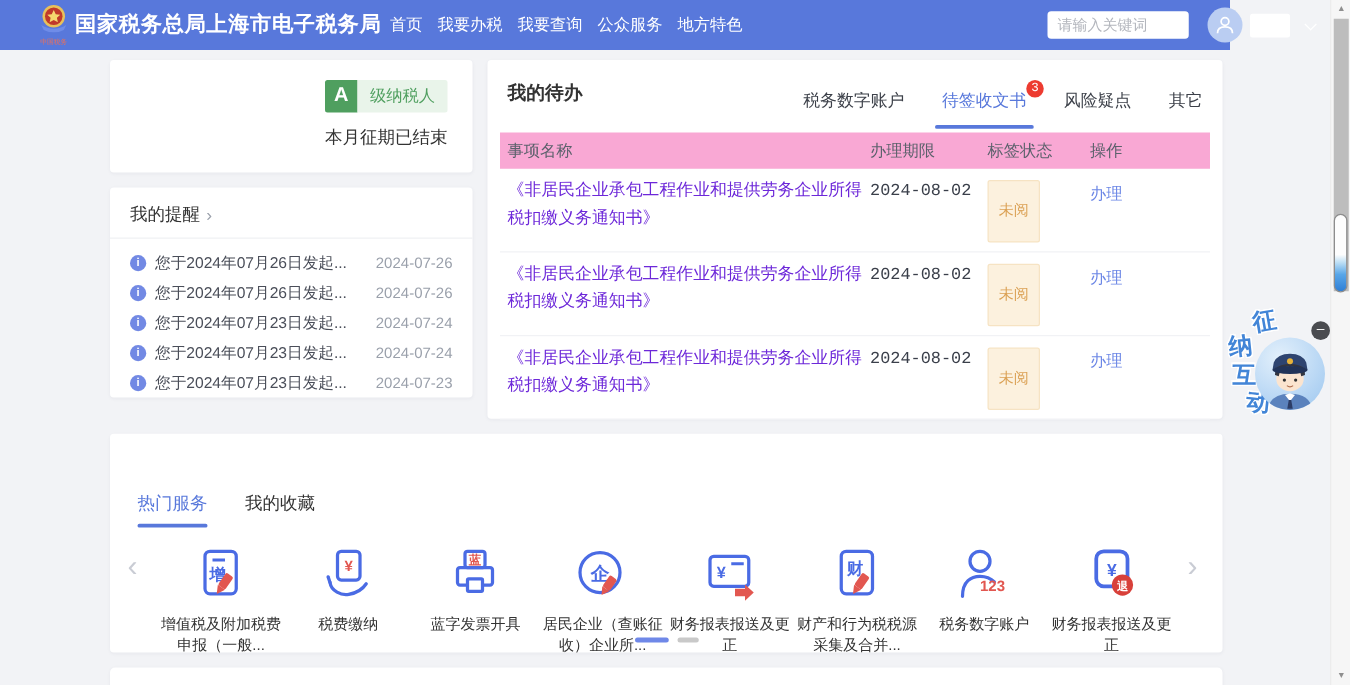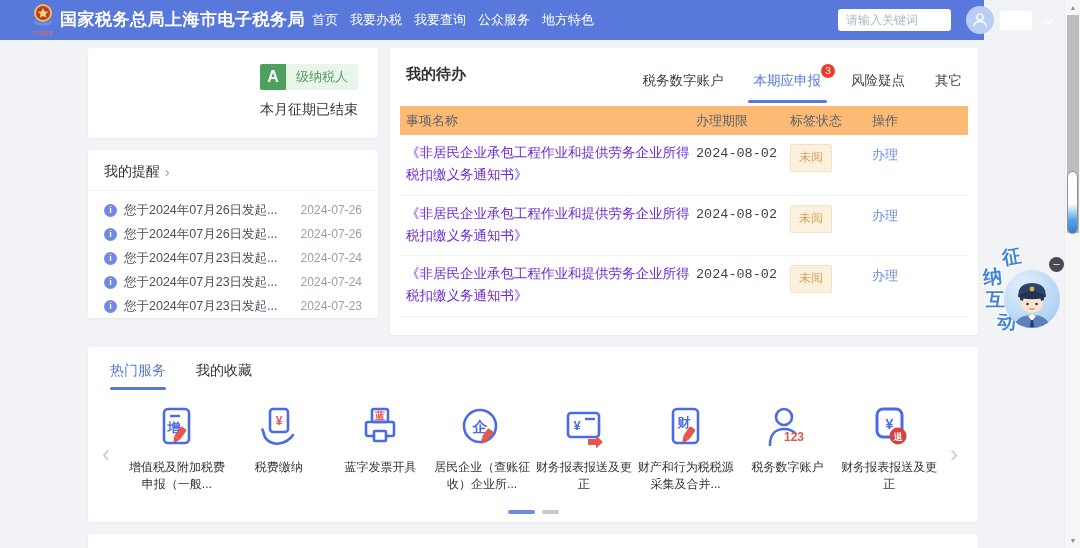--- a/index.html
+++ b/index.html
@@ -45,36 +45,36 @@
   .rem-date { font-size:12px; color:#9aa0ab; }
   
   #todo-card { left:390px; top:48px; width:588px; height:287px;font-family:Liberation Mono, monospace; }
   .todo-head { position:relative; height:55px; padding:0 16px; }
   .todo-title { position:absolute; left:16px; top:17px; font-size:15px; font-weight:600; color:#333; }
   .todo-tabs { position:absolute; right:16px; bottom:0; display:flex; gap:30px; }
   .todo-tab { position:relative; font-size:13.5px; color:#3c4049; padding-bottom:13px; cursor:pointer; white-space:nowrap; }
   .todo-tab.active { color:#5878db; }
   .todo-tab.active::after { content:""; position:absolute; left:-6px; right:-6px; bottom:0; height:3px; background:#5878db; border-radius:2px; }
   .tab-badge { position:absolute; top:-8px; right:-14px; min-width:14px; height:14px; padding:0 3px; border-radius:8px; background:#ed3b30; color:#fff; font-size:10px; display:flex; align-items:center; justify-content:center; }
-  .todo-thead { display:flex; margin:3px 10px 0; padding:0 6px; height:29px; align-items:center; background:#fdba74; font-size:13px; color:#5c616c; }
+  .todo-thead { display:flex; margin:3px 10px 0; padding:0 6px; height:29px; align-items:center; background:#f9a8d4; font-size:13px; color:#5c616c; }
   .col-name { flex:0 0 290px; }
   .col-deadline { flex:0 0 94px; }
   .col-status { flex:0 0 82px; }
   .col-action { flex:1; }
   .todo-row { display:flex; margin:0 10px; padding:8px 6px 7px; border-bottom:1px solid #f1f2f5; align-items:flex-start; }
   .row-name { flex:0 0 290px; font-size:13.5px; color:#6d28d9; line-height:1.65; }
   .row-deadline { flex:0 0 94px; font-size:13.5px; color:#3a3f4a; padding-top:3px; }
   .row-status { flex:0 0 82px; padding-top:1px; }
   .row-action { flex:1; padding-top:3px; }
-  .status-tag { display:inline-block; background:#fcf1de; border:1px solid #f6e3c3; color:#dba256; font-size:12px; line-height:18px; padding:4px 8px; border-radius:2px; }
+  .status-tag { display:inline-block; background:#fcf1de; border:1px solid #f6e3c3; color:#dba256; font-size:12px; line-height:18px; padding:15px 8px; border-radius:2px; }
   .action-link { color:#6c87e6; font-size:13px; cursor:pointer; }
   
   #services-card { left:88px; top:347px; width:890px; height:175px; }
   .svc-tabs { display:flex; gap:30px; padding:15px 22px 0; }
-  .svc-tab { position:relative; font-size:14px; color:#333; padding-bottom:10px; cursor:pointer; }
+  .svc-tab { position:relative; font-size:14px; color:#333; padding-bottom:10px; cursor:pointer;margin-top:32px; }
   .svc-tab.active { color:#5878db; }
   .svc-tab.active::after { content:""; position:absolute; left:0; right:0; bottom:0; height:3px; background:#5878db; border-radius:2px; }
   .svc-row { display:flex; justify-content:space-between; align-items:flex-start; padding:12px 38px 0; }
   .svc-item { width:102px; text-align:center; cursor:pointer; }
   .svc-icon { height:52px; display:flex; align-items:center; justify-content:center; }
   .svc-label { margin-top:5px; font-size:12px; color:#333; line-height:1.45; }
   .carousel-arrow { position:absolute; top:95px; font-size:24px; color:#c9ccd4; cursor:pointer; line-height:1; user-select:none; }
   .carousel-arrow.left { left:14px; }
   .carousel-arrow.right { right:20px; }
   .svc-dots { position:absolute; left:0; right:0; bottom:8px; display:flex; justify-content:center; gap:7px; }
@@ -185,21 +185,21 @@
     </div>
   </div>
 </div>
 
 <div class="card" id="todo-card">
   <div class="todo-head">
     <div class="todo-title">我的待办</div>
     <div class="todo-tabs">
       <span class="todo-tab">税务数字账户</span>
       <span class="todo-tab active">
-        <span>本期应申报</span>
+        <span>待签收文书</span>
         <span class="tab-badge">3</span>
       </span>
       <span class="todo-tab">风险疑点</span>
       <span class="todo-tab">其它</span>
     </div>
   </div>
   <div class="todo-thead">
     <span class="col-name">事项名称</span>
     <span class="col-deadline">办理期限</span>
     <span class="col-status">标签状态</span>

